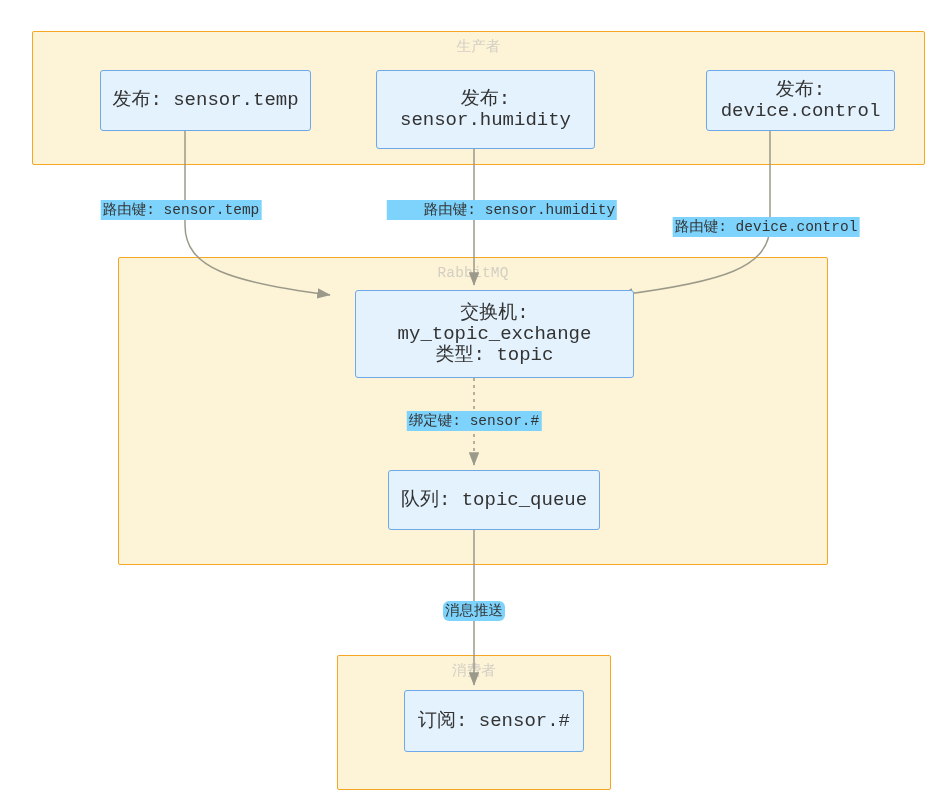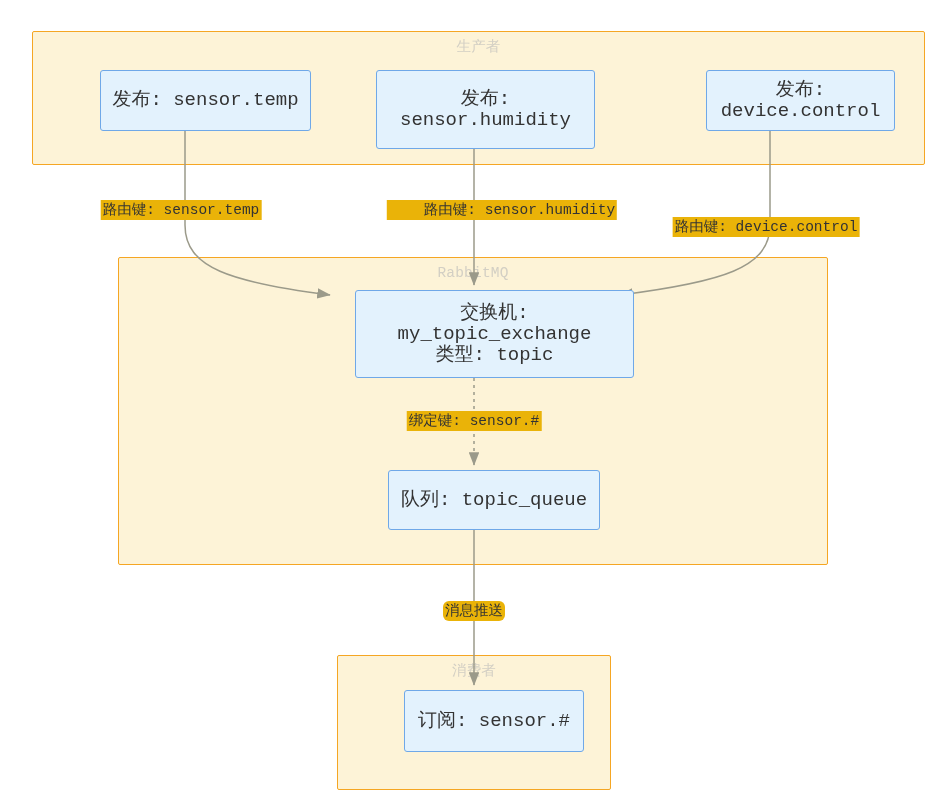--- a/index.html
+++ b/index.html
@@ -63,21 +63,21 @@
     z-index: 3;
     margin-left: 20px;
   }
   .node .node-text {
     display: block;
     white-space: pre-line;
     padding: 0 6px;
   }
   .edge-label {
     position: absolute;
-    background: #eab308;
+    background: #7dd3fc;
     color: #333333;
     font-size: 14.5px;
     line-height: 20px;
     padding: 0 2px;
     white-space: nowrap;
     z-index: 4;
     transform: translateX(-50%);
     text-align: right;
   }
 </style>

